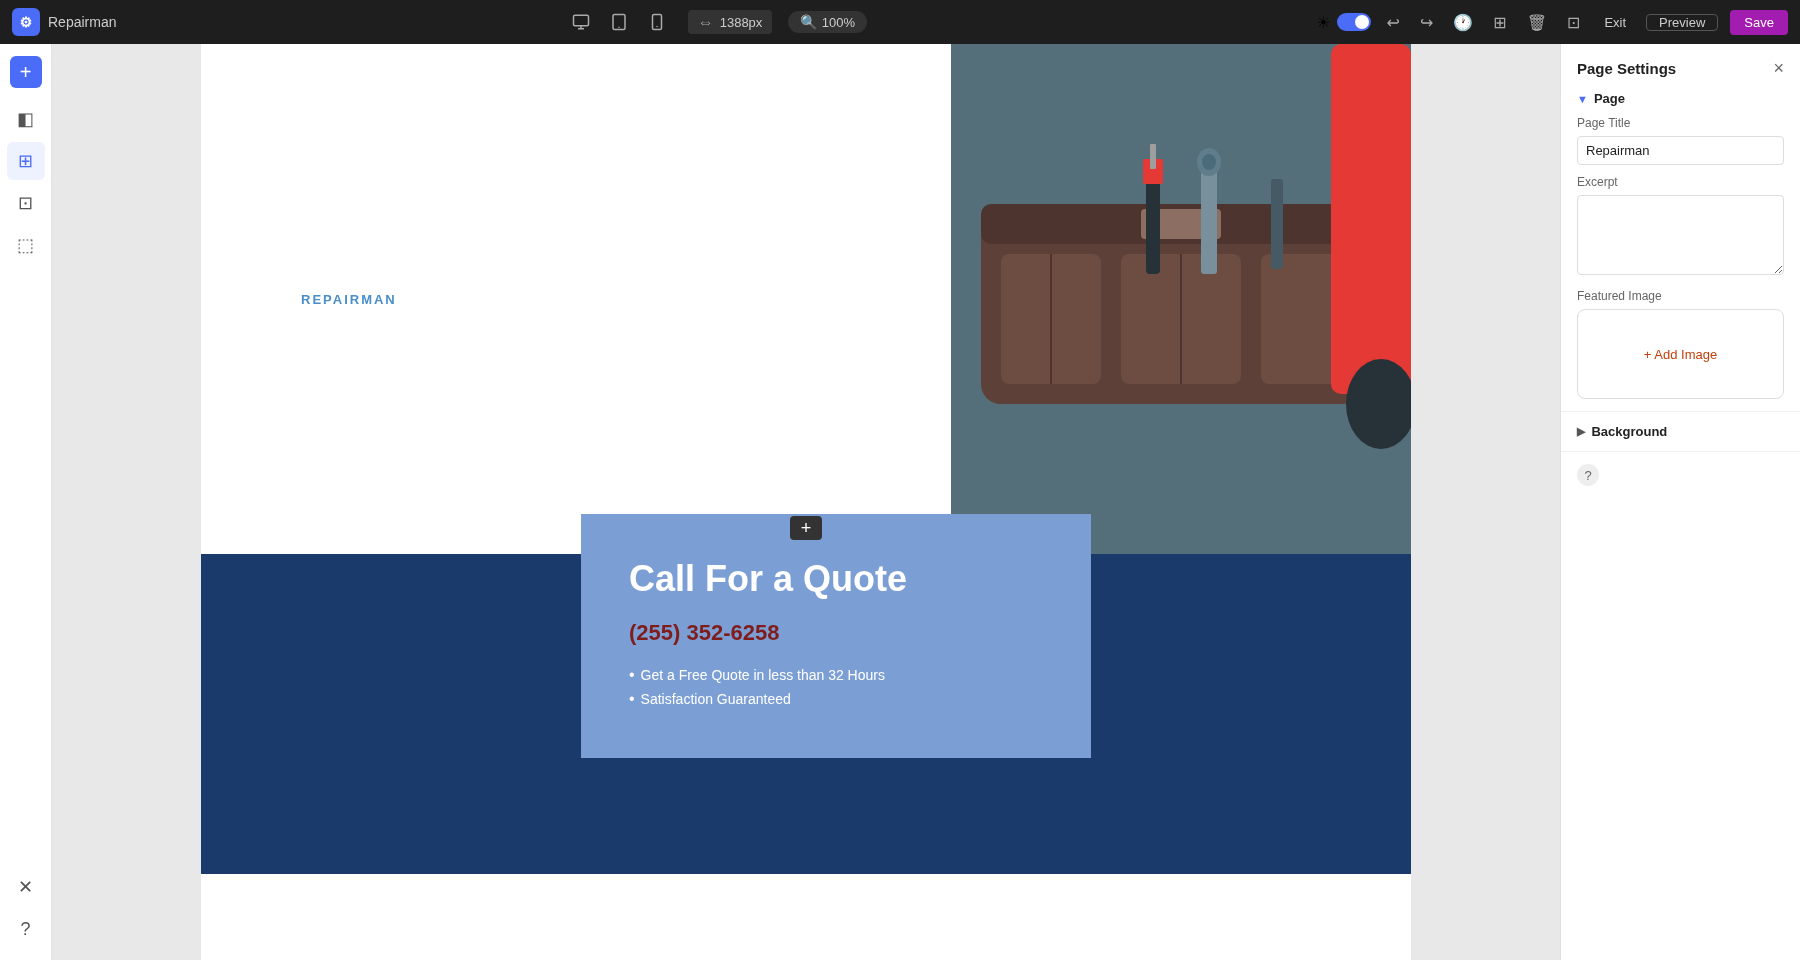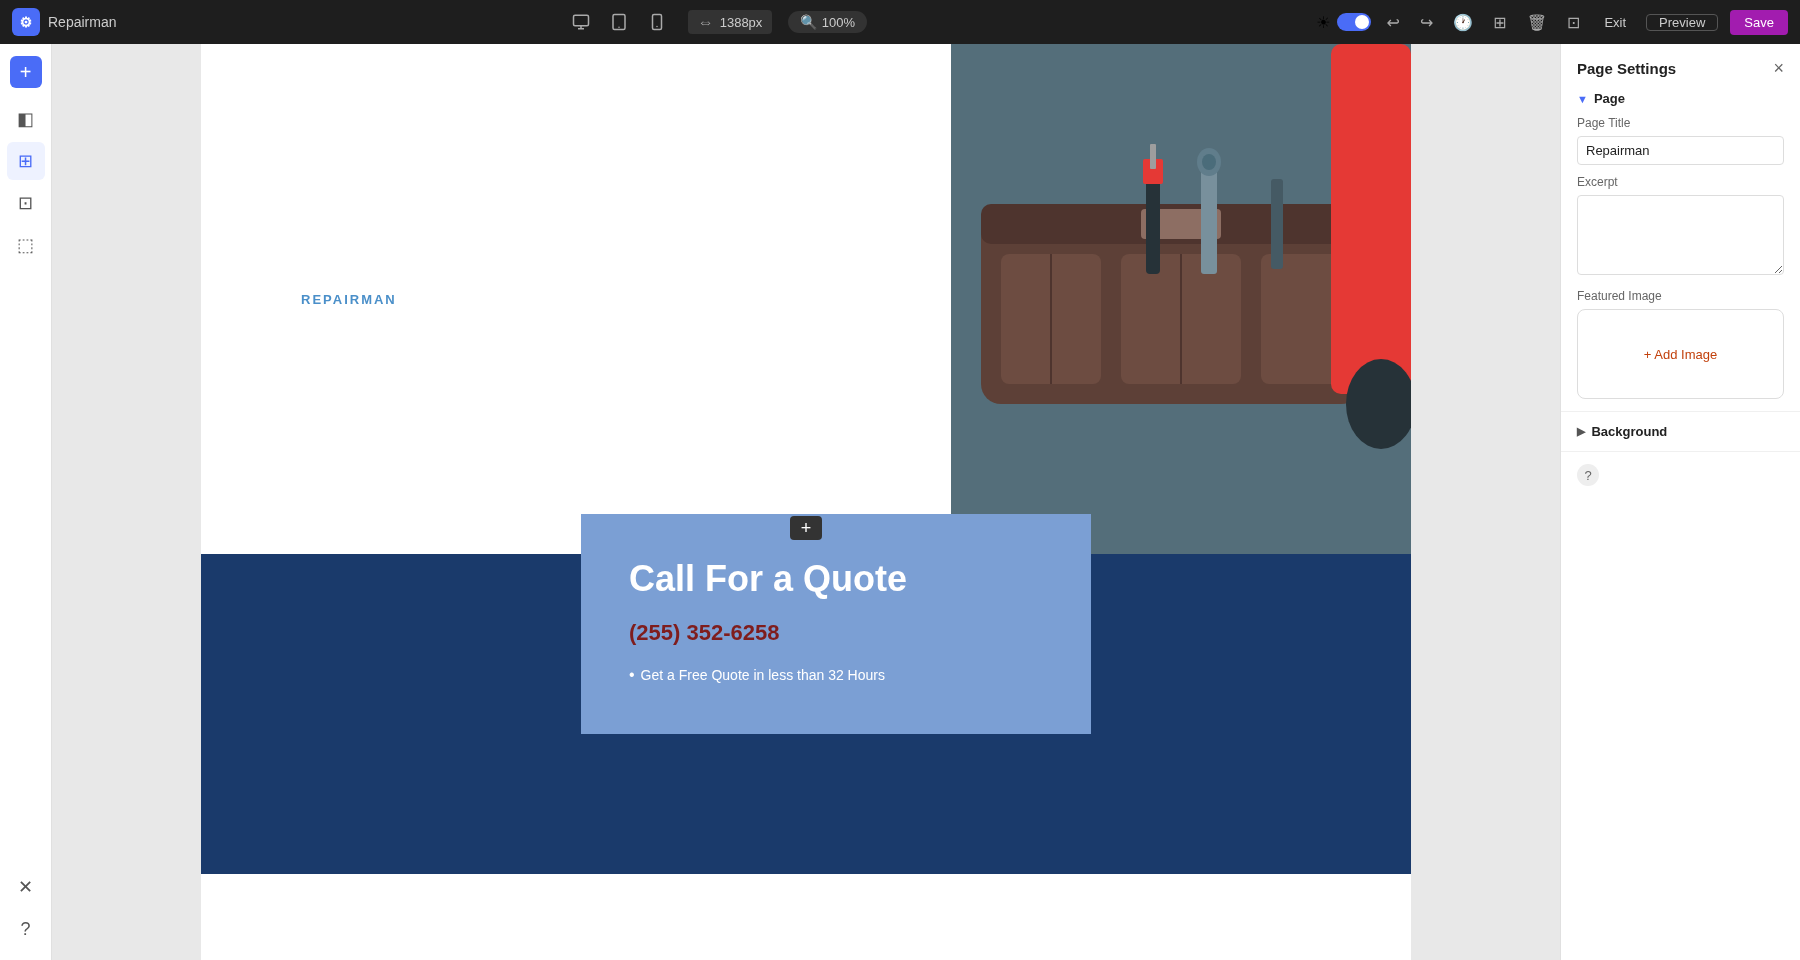--- a/index.html
+++ b/index.html
@@ -485,20 +485,21 @@
         <button class="add-block-btn">+</button>
       </div>
 
       <div class="quote-section">
         <div class="dark-section"></div>
         <div class="quote-card">
           <div class="quote-card-title">Call For a Quote</div>
           <div class="quote-phone">(255) 352-6258</div>
           <ul class="quote-list">
             <li>Get a Free Quote in less than 32 Hours</li>
+            <li>Satisfaction Guaranteed</li>
           </ul>
         </div>
       </div>
 
     </div>
   </div>
 
   <div class="right-panel">
     <div class="panel-header">
       <span class="panel-title">Page Settings</span>

